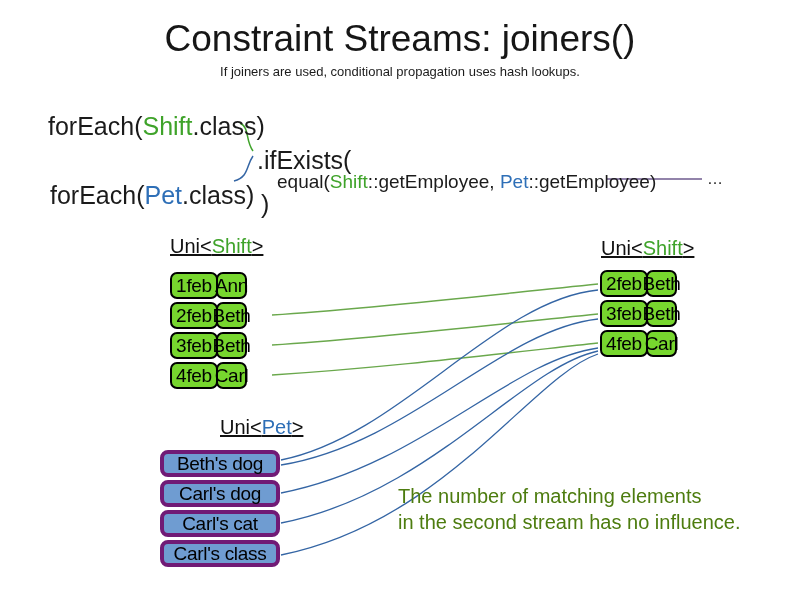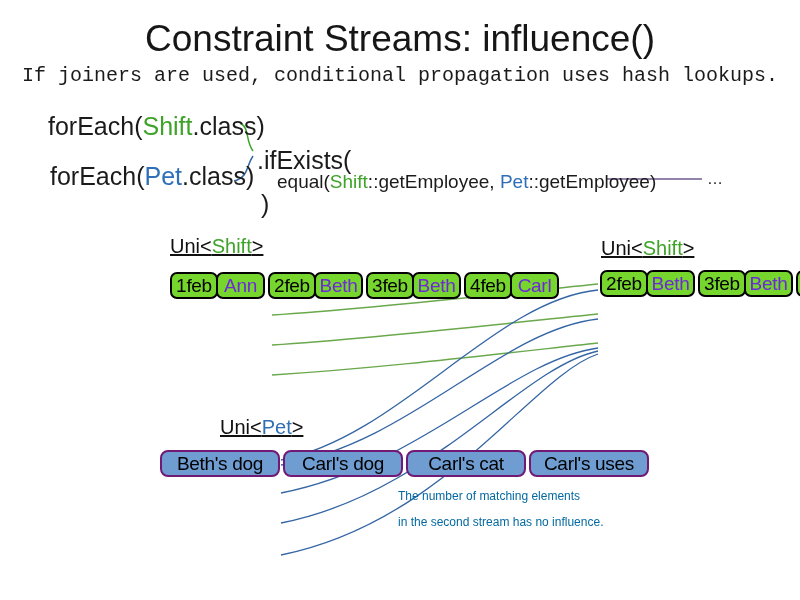--- a/index.html
+++ b/index.html
@@ -5,41 +5,41 @@
   html,body{margin:0;padding:0;background:#fff;}
   .stage{
     position:relative;width:800px;height:600px;background:#ffffff;overflow:hidden;
     font-family:"Liberation Sans","DejaVu Sans",sans-serif;color:#1b1b1b;
   }
   .abs{position:absolute;line-height:1.2;white-space:nowrap;}
   .layer-lines{position:absolute;left:0;top:0;z-index:1;}
   .layer-content{position:absolute;left:0;top:0;width:800px;height:600px;z-index:2;pointer-events:none;}
   .layer-content *{pointer-events:auto;}
   .title{left:0;right:0;top:17px;text-align:center;font-size:37px;color:#161616;}
-  .subtitle{left:0;right:0;top:64px;text-align:center;font-size:20px;color:#1b1b1b;font-family:Liberation Mono, monospace;}
+  .subtitle{left:0;right:0;top:64px;text-align:center;font-size:13px;color:#1b1b1b;}
   .code-lg{font-size:25px;color:#1b1b1b;}
   .code-sm{font-size:19px;color:#1b1b1b;}
   .t-green{color:#3fa32a;}
   .t-blue{color:#2e6fb7;}
   .stream-label{font-size:20px;color:#111;text-decoration:underline;}
-  .vtable{position:absolute;display:flex;flex-direction:row;gap:3px;}
+  .vtable{position:absolute;display:flex;flex-direction:column;gap:3px;}
   .srow{display:flex;}
   .cell{
     box-sizing:border-box;height:27px;border:2px solid #000;border-radius:7px;
     background:#77d62e;display:flex;align-items:center;justify-content:center;
     font-size:19px;line-height:1;letter-spacing:-0.3px;
   }
   .cell.date{width:48px;color:#000;}
-  .cell.emp{width:49px;margin-left:-2px;color:#6d28d9;}
+  .cell.emp{width:31px;margin-left:-2px;color:#000000;}
   .pet-box{
-    box-sizing:border-box;width:120px;height:27px;border:2px solid #701a75;border-radius:8px;
+    box-sizing:border-box;width:120px;height:27px;border:4px solid #701a75;border-radius:8px;
     background:#6f9cd1;display:flex;align-items:center;justify-content:center;
     font-size:19px;line-height:1;letter-spacing:-0.3px;color:#000;
   }
-  .note{font-size:12px;line-height:26px;color:#0369a1;}
+  .note{font-size:20px;line-height:26px;color:#4d7c0f;}
   .ellipsis{font-size:16px;color:#1b1b1b;}
 </style>
 </head>
 <body>
 
 <div class="stage">
 
   <svg class="layer-lines" width="800" height="600" viewBox="0 0 800 600">
 
     <path d="M 240 123 C 250 128 245 140 253 151" fill="none" stroke="#3fa32a" stroke-width="1.5"></path>
@@ -53,26 +53,26 @@
 
     <path d="M 281 460 C 400 436 495 300 598 290" fill="none" stroke="#3465a4" stroke-width="1.3"></path>
     <path d="M 281 465 C 410 444 500 330 598 319" fill="none" stroke="#3465a4" stroke-width="1.3"></path>
     <path d="M 281 493 C 420 466 510 360 598 348" fill="none" stroke="#3465a4" stroke-width="1.3"></path>
     <path d="M 281 523 C 430 494 520 368 598 351" fill="none" stroke="#3465a4" stroke-width="1.3"></path>
     <path d="M 281 555 C 445 522 532 376 598 354" fill="none" stroke="#3465a4" stroke-width="1.3"></path>
   </svg>
 
   <div class="layer-content">
 
-    <div class="abs title">Constraint Streams: influence()</div>
+    <div class="abs title">Constraint Streams: joiners()</div>
     <div class="abs subtitle">If joiners are used, conditional propagation uses hash lookups.</div>
 
     <div class="abs code-lg" style="left:48px;top:111px;"><span>forEach(</span><span class="t-green">Shift</span><span>.class)</span></div>
 
-    <div class="abs code-lg" style="left:50px;top:161px;"><span>forEach(</span><span class="t-blue">Pet</span><span>.class)</span></div>
+    <div class="abs code-lg" style="left:50px;top:180px;"><span>forEach(</span><span class="t-blue">Pet</span><span>.class)</span></div>
 
     <div class="abs code-lg" style="left:257px;top:145px;">.ifExists(</div>
 
     <div class="abs code-sm" style="left:277px;top:171px;"><span>equal(</span><span class="t-green">Shift</span><span>::getEmployee, </span><span class="t-blue">Pet</span><span>::getEmployee)</span></div>
 
     <div class="abs code-lg" style="left:261px;top:189px;">)</div>
 
     <div class="abs ellipsis" style="left:707px;top:169px;">…</div>
 
     <div class="abs stream-label" style="left:170px;top:234px;"><span>Uni&lt;</span><span class="t-green">Shift</span><span>&gt;</span></div>
@@ -112,21 +112,21 @@
         <div class="cell emp">Carl</div>
       </div>
     </div>
 
     <div class="abs stream-label" style="left:177px;top:415px;margin-left:43px;"><span>Uni&lt;</span><span class="t-blue">Pet</span><span>&gt;</span></div>
 
     <div class="vtable" style="left:160px;top:450px;">
       <div class="pet-box">Beth's dog</div>
       <div class="pet-box">Carl's dog</div>
       <div class="pet-box">Carl's cat</div>
-      <div class="pet-box">Carl's uses</div>
+      <div class="pet-box">Carl's class</div>
     </div>
 
     <div class="abs note" style="left:398px;top:483px;">
       <div>The number of matching elements</div>
       <div>in the second stream has no influence.</div>
     </div>
 
   </div>
 </div>
 

